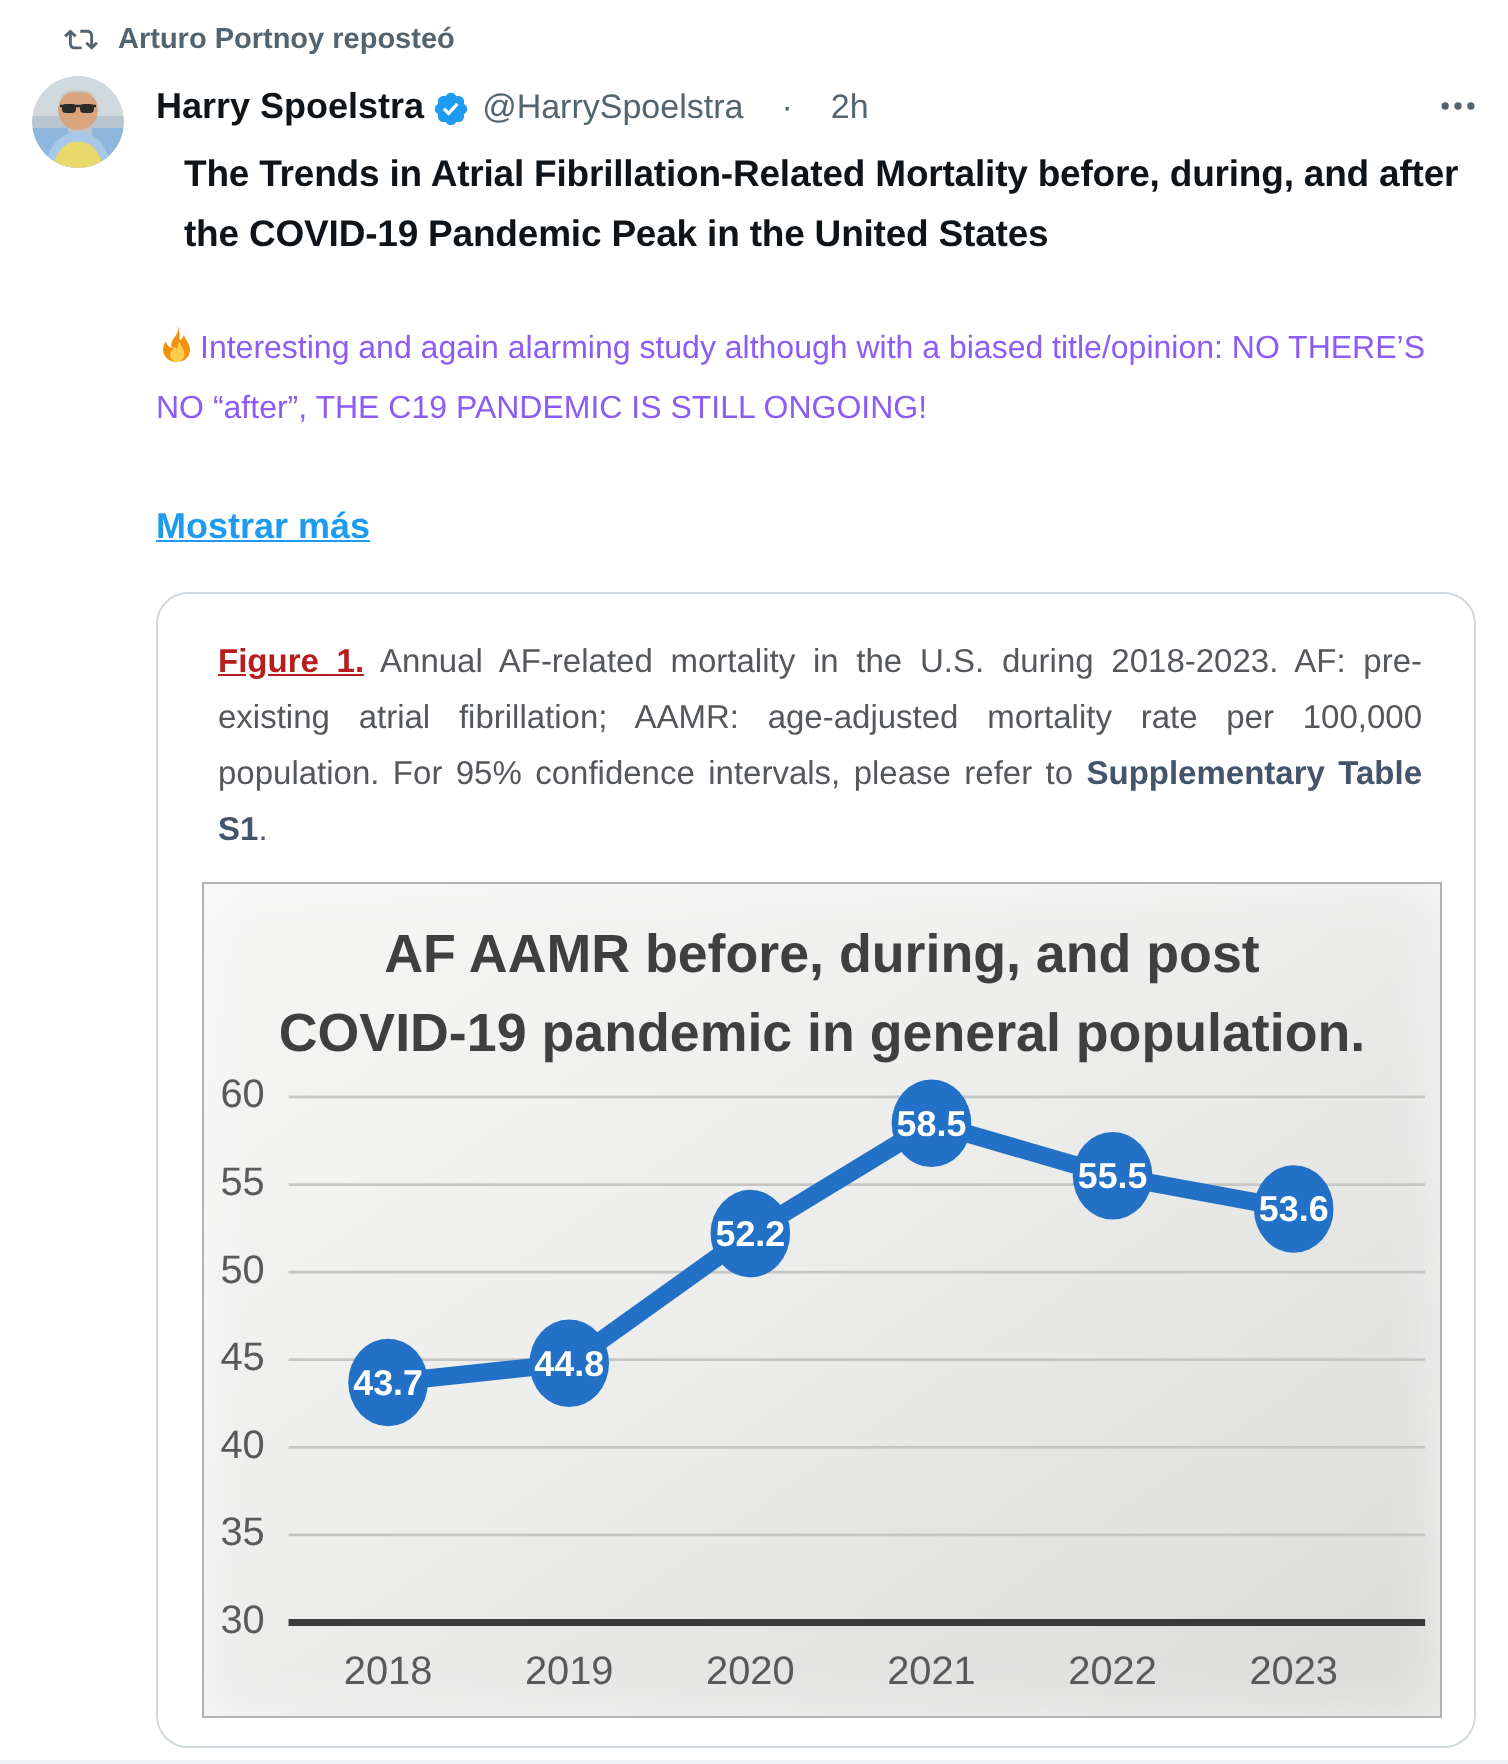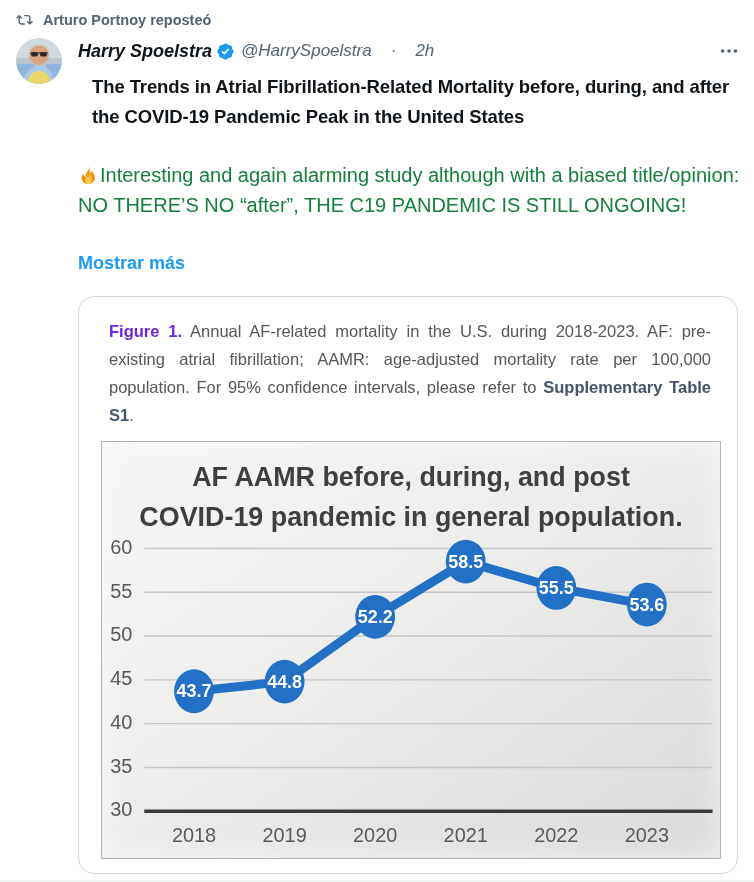--- a/index.html
+++ b/index.html
@@ -6,58 +6,58 @@
   html,body { background:#ffffff; }
   body {
     width: 754px; height: 882px;
     font-family: "Liberation Sans", sans-serif;
     color: #0f1419;
     overflow: hidden;
   }
   .tweet { width: 754px; height: 882px; padding: 8px 0 0 0; border-bottom: 2px solid #eff3f4; }
 
   
-  .repost-row { display:flex; align-items:center; gap:10px; padding-left:16px; height:24px; color:#536471; }
+  .repost-row { display:flex; align-items:center; gap:10px; padding-left:32px; height:24px; color:#536471; }
   .repost-row .rt-ico { width:17px; height:17px; color:#536471; flex:0 0 auto; }
   .repost-label { font-size:14.5px; font-weight:bold; color:#536471; }
 
   
   .main { display:flex; padding: 6px 14px 0 16px; }
   .avatar-col { width:46px; margin-right:16px; flex:0 0 auto; }
   .avatar { width:46px; height:46px; border-radius:50%; overflow:hidden; display:block; }
   .content-col { flex:1; min-width:0; }
 
   
-  .name-row { display:flex; align-items:center; height:26px;font-style:italic; }
+  .name-row { display:flex; align-items:flex-end; height:26px; }
   .author { font-size:18px; font-weight:bold; color:#0f1419; }
   .verified { width:19px; height:19px; margin-left:4px; flex:0 0 auto; }
   .handle-group { margin-left:6px; color:#536471; font-size:17px; display:flex; gap:19px; }
   .more-btn { margin-left:auto; color:#536471; width:22px; height:22px; cursor:pointer; }
 
   
   .post-title { font-size:18.5px; font-weight:bold; line-height:30px; margin-top:8px; margin-bottom:28px; letter-spacing:-0.1px;margin-left:14px; }
-  .post-body { font-size:20px; line-height:30px; margin-bottom:26px; color:#15803d; }
+  .post-body { font-size:16px; line-height:30px; margin-bottom:26px; color:#8b5cf6; }
   .inline-ico { display:inline-block; vertical-align:-4px; margin-right:1px; }
   .study-line { font-size:18px; line-height:30px; }
-  .show-more { display:inline-block; font-size:18px; font-weight:bold; color:#1d9bf0; line-height:30px; margin-top:2px; cursor:pointer; }
+  .show-more { display:inline-block; font-size:18px; font-weight:bold; color:#1d9bf0; line-height:30px; margin-top:2px; cursor:pointer;text-decoration:underline; }
 
   
   .card {
     margin-top:18px;
     width:660px;
     border:1px solid #cfd9de;
     border-radius:16px;
     background:#ffffff;
     padding: 20px 26px 12px 30px;
   }
   .caption {
     font-size:16.5px; line-height:28px; color:#54575b;
     text-align:justify; text-justify:inter-word;
   }
-  .caption .cap-label { font-weight:bold; color:#6d28d9; }
+  .caption .cap-label { font-weight:bold; color:#b91c1c;text-decoration:underline; }
   .caption .cap-link { font-weight:bold; color:#44546a; }
 
   .chart-wrap {
     margin: 12px 4px 2px -8px;
     width: 620px; height: 418px;
     border:1px solid #b3b3b1;
     background: linear-gradient(145deg, #f6f6f5 0%, #ededec 45%, #dadad8 100%);
     box-shadow: inset 0 0 30px rgba(255,255,255,0.6);
   }
   .chart-wrap svg { display:block; width:100%; height:100%; }

